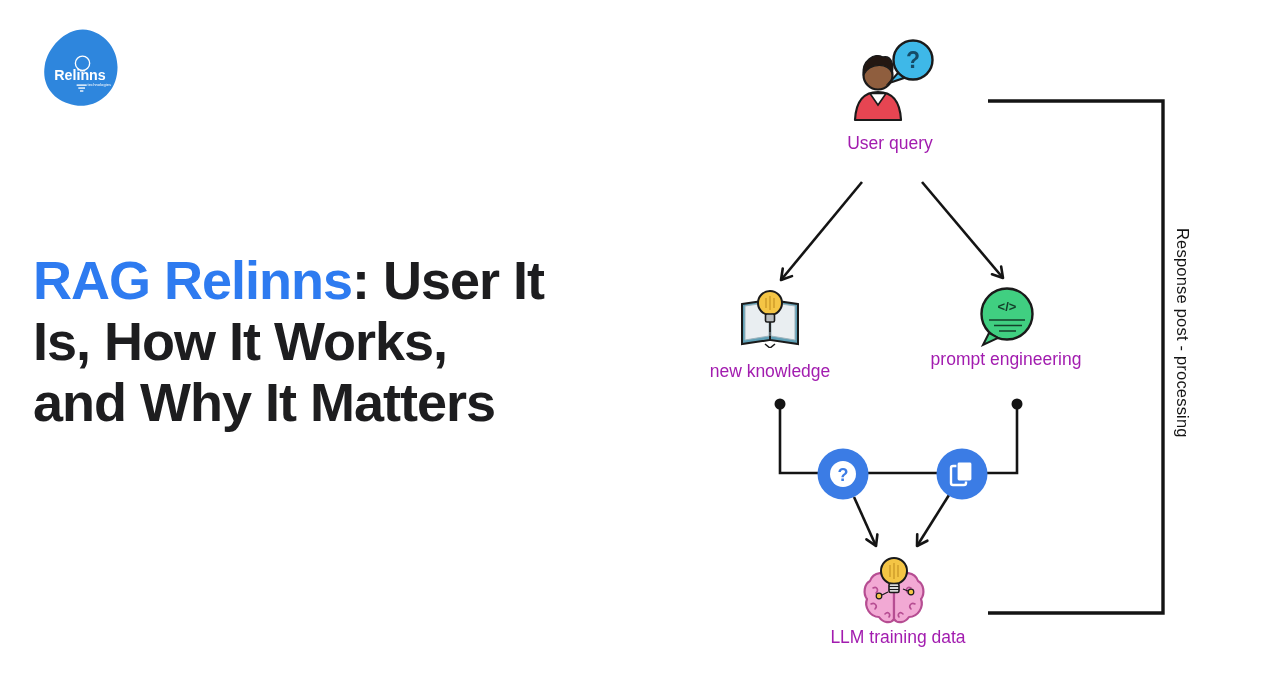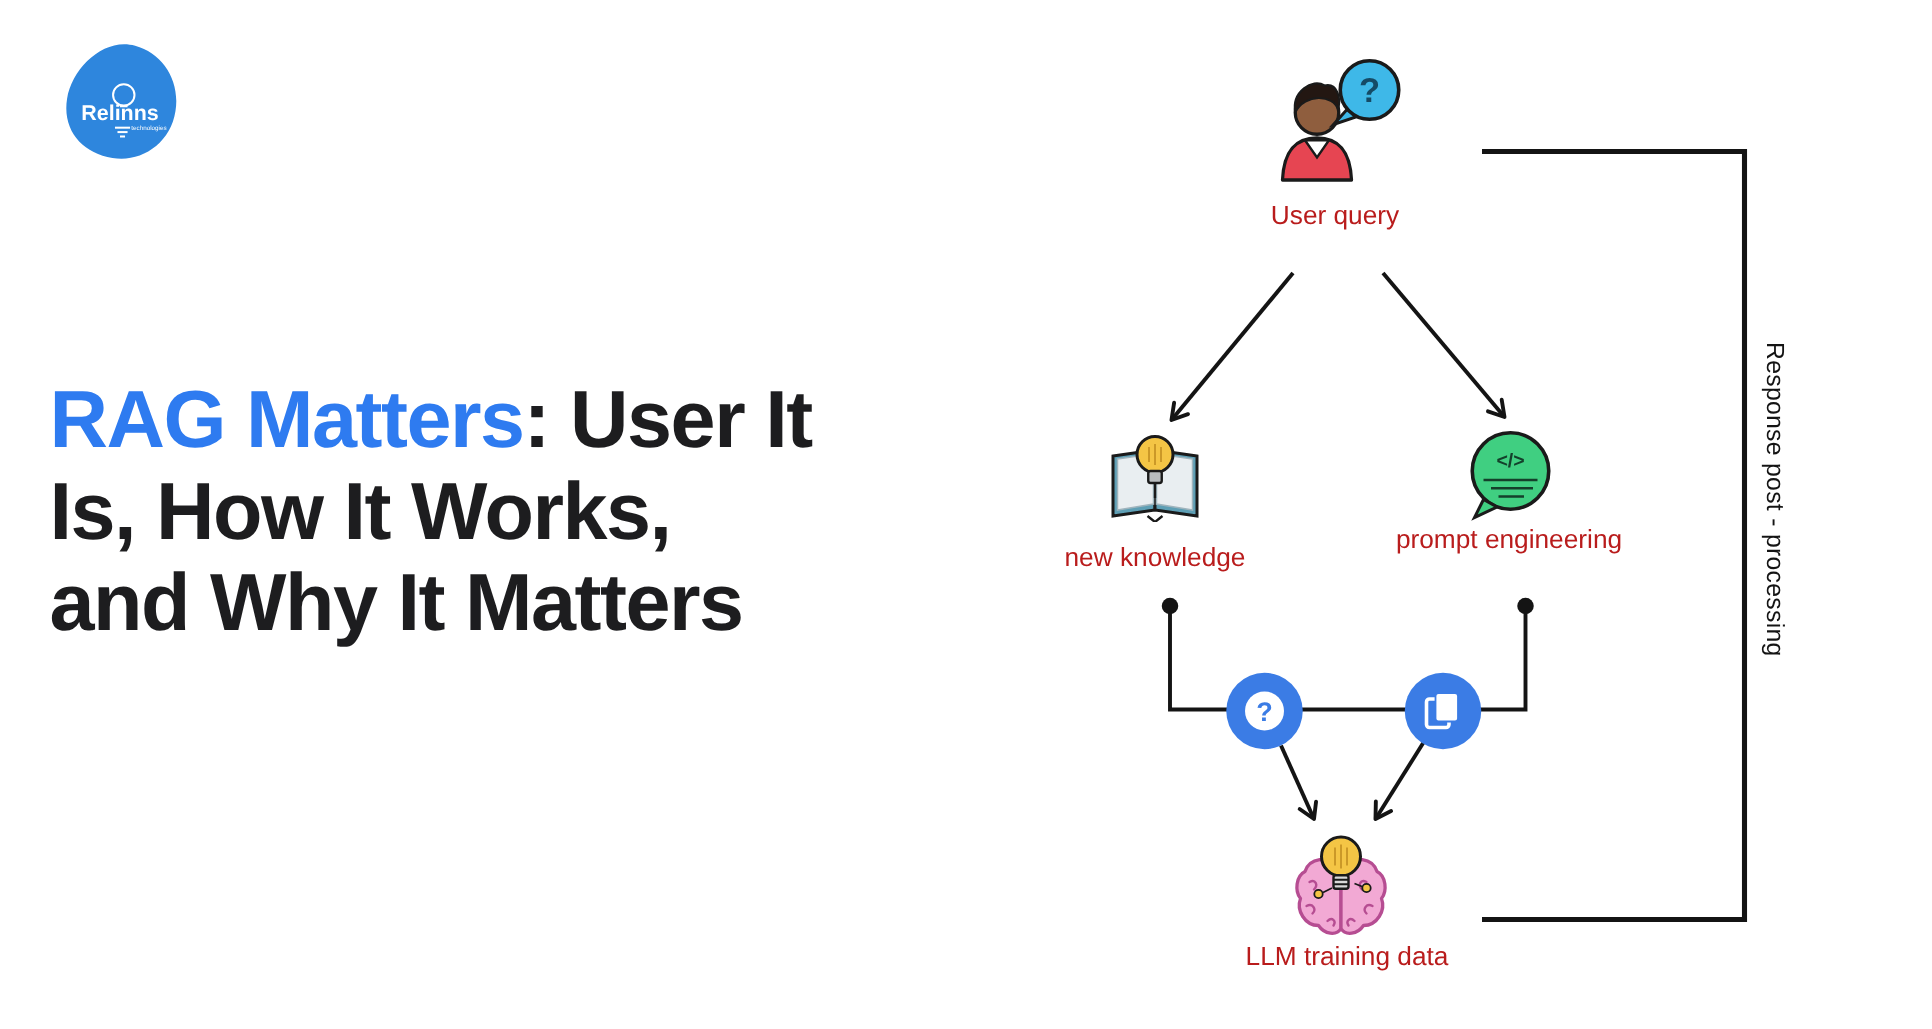--- a/index.html
+++ b/index.html
@@ -11,21 +11,21 @@
   .title{
     position:absolute;left:33px;top:250px;width:515px;
     font-size:54px;line-height:61px;font-weight:700;letter-spacing:-1px;
     color:#1d1d1f;
   }
   .title .hl{color:#2e7bf0;}
   .overlay{position:absolute;left:0;top:0;width:1288px;height:686px;}
   .node-icon{position:absolute;}
   .node-label{
     position:absolute;width:220px;text-align:center;
-    font-size:17.5px;font-weight:500;color:#b91c1c;
+    font-size:17.5px;font-weight:500;color:#a21caf;
   }
   .side-label{
     position:absolute;left:1173px;top:228px;height:260px;
     display:flex;align-items:center;
     writing-mode:vertical-rl;
     font-size:16.5px;color:#141414;letter-spacing:0.2px;
   }
 </style>
 </head>
 <body>
@@ -38,21 +38,21 @@
       <circle cx="53" cy="44" r="8.5"></circle>
       <path d="M50 53 L56 53"></path>
       <line x1="46" y1="70" x2="58" y2="70"></line>
       <line x1="48" y1="73.5" x2="56" y2="73.5"></line>
       <line x1="50" y1="77" x2="54" y2="77"></line>
     </g>
     <text x="50" y="64" text-anchor="middle" font-size="17" font-weight="bold" fill="#ffffff">Relinns</text>
     <text x="73" y="71.5" text-anchor="middle" font-size="5" fill="#ffffff">technologies</text>
   </svg>
 
-  <h1 class="title" style="margin:0;font-size:54px;"><span class="hl">RAG Matters</span><span>: User It Is, How It Works, and Why It Matters</span></h1>
+  <h1 class="title" style="margin:0;font-size:54px;"><span class="hl">RAG Relinns</span><span>: User It Is, How It Works, and Why It Matters</span></h1>
 
   <svg class="overlay" viewBox="0 0 1288 686">
     <defs>
       <marker id="arrow" markerWidth="20" markerHeight="20" refX="13" refY="8" orient="auto" markerUnits="userSpaceOnUse">
         <path d="M3,2 L13,8 L3,14" fill="none" stroke="#141414" stroke-width="2.6" stroke-linecap="round" stroke-linejoin="round"></path>
       </marker>
     </defs>
 
     <line x1="862" y1="182" x2="781" y2="280" stroke="#141414" stroke-width="2.6" marker-end="url(#arrow)"></line>
 

